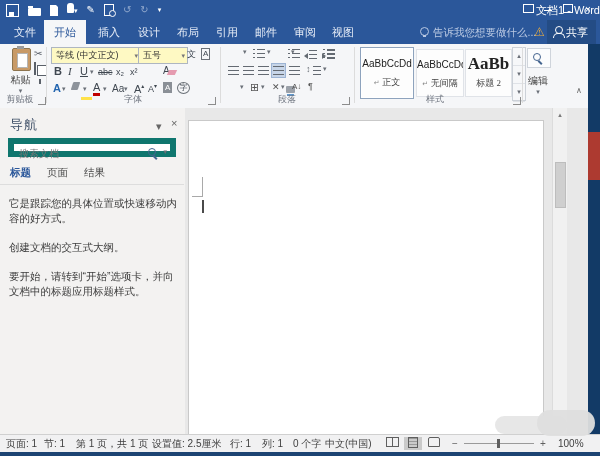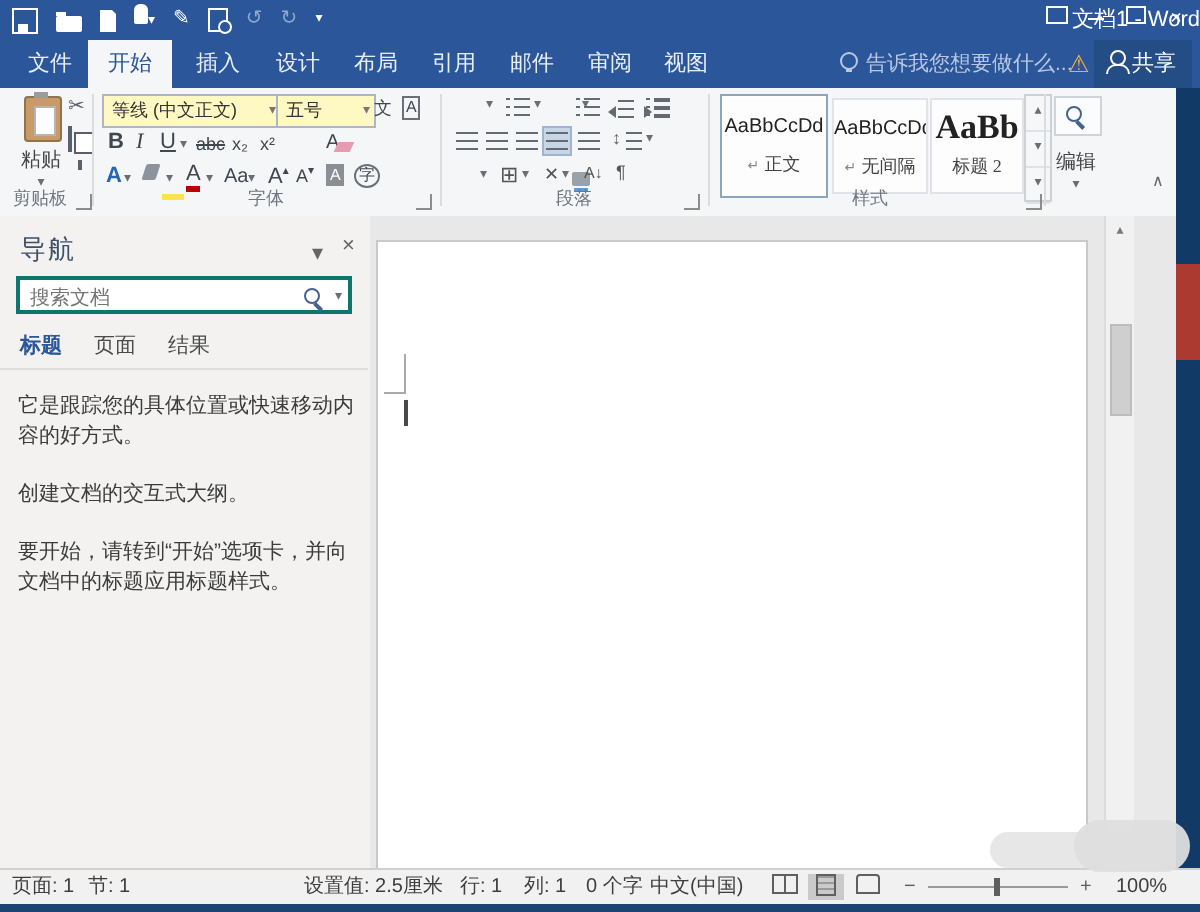--- a/index.html
+++ b/index.html
@@ -80,21 +80,21 @@
   .mag::after{content:"";position:absolute;left:5px;top:6px;width:5px;height:1.5px;background:#44648f;transform:rotate(45deg);transform-origin:0 0;}
   .stylecard{position:absolute;background:#fdfdfd;border:1px solid #e0e3e8;text-align:center;overflow:hidden;}
   .stylecard.sel{border:1px solid #8ea3bd;box-shadow:inset 0 0 0 1px #fff;}
   .scroll3{position:absolute;width:12px;border:1px solid #ccd1d8;background:#f6f7f9;text-align:center;color:#6a6f77;}
   .scroll3 div{height:17px;line-height:16px;font-size:7px;border-bottom:1px solid #dfe2e7;}
 
   
   .navpane{position:absolute;left:0;top:108px;width:185px;height:326px;background:#f3f2f1;border-right:1px solid #c9c9c9;}
   .navtitle{position:absolute;left:10px;top:8px;font-size:13px;color:#3f5068;letter-spacing:1px;}
   .navclose{position:absolute;top:9px;font-size:11px;color:#666;}
-  .navsearch{position:absolute;left:8px;top:30px;width:168px;height:19px;background:#fff;border:2px solid #0f766e;box-sizing:border-box;}
+  .navsearch{position:absolute;left:8px;top:30px;width:168px;height:19px;background:#fff;border:6px solid #0f766e;box-sizing:border-box;}
   .navsearch input{position:absolute;left:3px;top:1px;width:130px;height:15px;border:none;outline:none;font-size:10px;color:#444;background:transparent;font-family:inherit;}
   .navtabs{position:absolute;left:10px;top:58px;font-size:10.5px;color:#4a4a4a;display:flex;gap:16px;}
   .navtabs .on{color:#2b579a;font-weight:bold;}
   .navdiv{position:absolute;left:0;top:76px;width:184px;height:1px;background:#dddddd;}
   .navtext{position:absolute;left:9px;top:88px;width:168px;font-size:10.5px;color:#3c3c3c;line-height:15px;}
   .navtext p{margin:0 0 14px 0;}
 
   
   .docarea{position:absolute;left:185px;top:108px;width:403px;height:326px;background:#e8e8e8;}
   .page{position:absolute;left:3px;top:12px;width:354px;height:314px;background:#fff;border:1px solid #c9c9c9;border-bottom:none;}
@@ -314,20 +314,21 @@
   <div class="redblob"></div>
 
   <div class="watermark">
     <div class="wm1"></div>
     <div class="wm2"></div>
   </div>
 
   <div class="statusbar">
     <span class="stitem" style="left:6px;">页面: 1</span>
     <span class="stitem" style="left:44px;">节: 1</span>
+    <span class="stitem" style="left:76px;">第 1 页，共 1 页</span>
     <span class="stitem" style="left:152px;">设置值: 2.5厘米</span>
     <span class="stitem" style="left:230px;">行: 1</span>
     <span class="stitem" style="left:262px;">列: 1</span>
     <span class="stitem" style="left:293px;">0 个字</span>
     <span class="stitem" style="left:325px;">中文(中国)</span>
 
     <span class="viewbtn" style="left:383px;"><span class="book"></span></span>
     <span class="viewbtn pressed" style="left:404px;"><span class="pagev"></span></span>
     <span class="viewbtn" style="left:425px;"><span class="webv"></span></span>
     <span class="stitem" style="left:452px;color:#5f5f5f;">−</span>

